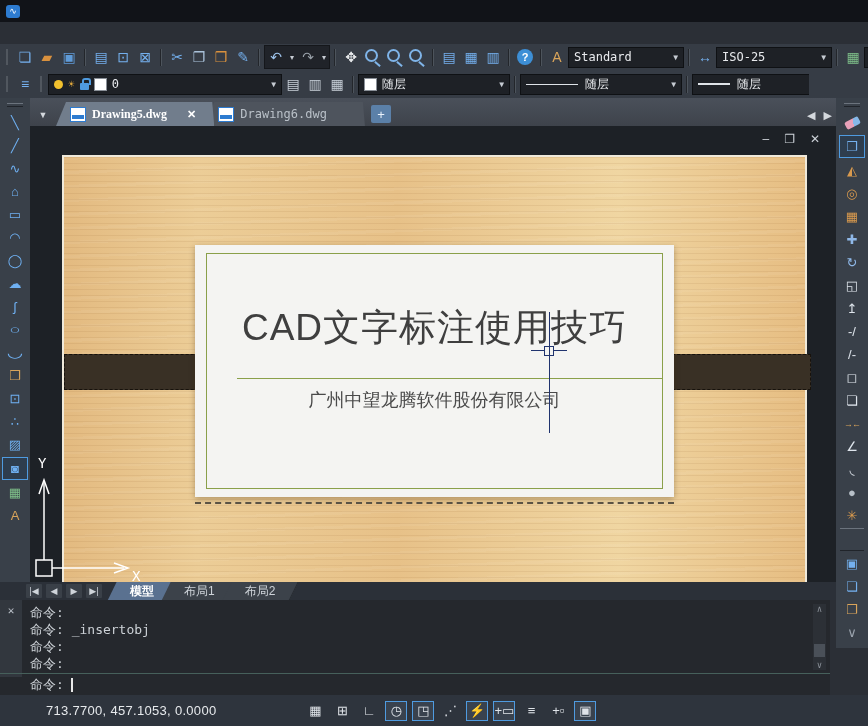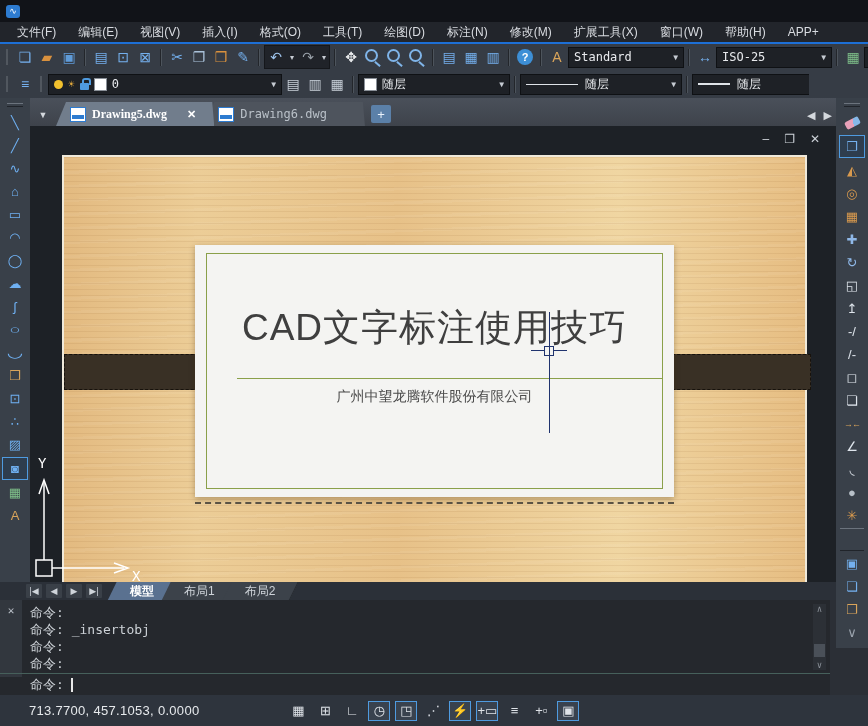--- a/index.html
+++ b/index.html
@@ -86,21 +86,21 @@
                repeating-linear-gradient(178deg,rgba(255,255,255,.05) 0 3px,transparent 3px 14px);}
   .wood::after{content:"";position:absolute;left:0;right:0;bottom:0;border-top:1px dashed #3a332a;}
   .ribbon{position:absolute;top:197px;height:34px;background:#393025;border:1px dashed #17120c;}
   .ribbon.rl{left:0;width:148px;} .ribbon.rr{left:593px;width:152px;}
   .card{position:absolute;left:131px;top:88px;width:479px;height:252px;background:#f4f4f2;
     box-shadow:0 2px 6px rgba(60,40,10,.35);text-decoration:underline;}
   .card::before{content:"";position:absolute;inset:8px 11px;border:1px solid #8aa04a;}
   .card-title{position:absolute;left:0;right:0;top:58px;text-align:center;font-size:37px;
     color:#3f3f3f;letter-spacing:1px;white-space:nowrap;}
   .card-rule{position:absolute;left:42px;right:12px;top:133px;height:1px;background:#8aa04a;}
-  .card-sub{position:absolute;left:0;right:0;top:143px;text-align:center;font-size:14px;color:#4a4a4a;}
+  .card-sub{position:absolute;left:0;right:0;top:143px;text-align:center;font-size:18px;color:#4a4a4a;}
   .ants-line{position:absolute;left:131px;top:345px;width:479px;border-top:2px dashed #5b5344;}
   .xh-v{position:absolute;left:519px;top:186px;width:1px;height:121px;background:#20336e;}
   .xh-h1{position:absolute;left:501px;top:224px;width:13px;height:1px;background:#20336e;}
   .xh-h2{position:absolute;left:524px;top:224px;width:13px;height:1px;background:#20336e;}
   .pick{position:absolute;left:514px;top:220px;width:8px;height:8px;border:1px solid #20336e;}
   .ucs{position:absolute;left:0;top:316px;pointer-events:none;}
   
   .laytabs{position:absolute;left:0;right:32px;top:582px;height:18px;background:#2b3038;
     display:flex;align-items:center;font-size:12px;}
   .nav{display:flex;gap:4px;margin:0 10px 0 26px;}
@@ -121,50 +121,35 @@
   .cmdprompt{position:absolute;left:30px;top:76px;display:flex;align-items:center;gap:7px;}
   .caret{width:2px;height:14px;background:#e8e8e8;animation:blink 1s steps(1) infinite;}
   @keyframes blink{50%{opacity:0;}}
   .sb{position:absolute;right:4px;top:4px;width:13px;height:66px;background:#2c3036;color:#8a9098;
     font-size:9px;text-align:center;}
   .sbthumb{position:absolute;left:1px;right:1px;top:40px;height:13px;background:#4a5058;}
   .sbdown{position:absolute;bottom:0;left:0;right:0;}
   
   .status{position:absolute;left:0;top:695px;width:868px;height:31px;background:#2e343d;
     display:flex;align-items:center;color:#e6e9ec;font-size:13px;}
-  .coords{padding-left:29px;letter-spacing:.3px;text-align:right;}
+  .coords{padding-left:46px;letter-spacing:.3px;text-align:right;}
   .st-icons{display:flex;gap:5px;margin-left:88px;}
   .sti{width:22px;height:20px;display:flex;align-items:center;justify-content:center;
     font-size:13px;color:#dfe3e8;box-sizing:border-box;}
   .sti.active{border:1px solid #4f9be0;background:#39424e;}
 </style>
 </head>
 <body>
 
 <div id="app">
 
   <div class="titlebar">
     <span class="applogo">∿</span>
   </div>
 
-  <div class="menubar">
-      <span class="menu-item">文件(F)</span>
-      <span class="menu-item">编辑(E)</span>
-      <span class="menu-item">视图(V)</span>
-      <span class="menu-item">插入(I)</span>
-      <span class="menu-item">格式(O)</span>
-      <span class="menu-item">工具(T)</span>
-      <span class="menu-item">绘图(D)</span>
-      <span class="menu-item">标注(N)</span>
-      <span class="menu-item">修改(M)</span>
-      <span class="menu-item">扩展工具(X)</span>
-      <span class="menu-item">窗口(W)</span>
-      <span class="menu-item">帮助(H)</span>
-      <span class="menu-item">APP+</span>
-    </div>
 
   <div class="toolbar tb1">
     <div class="tb-icons">
         <span class="tbi g"></span>
         <span class="tbi" style="color: rgb(116, 176, 238);">❏</span>
         <span class="tbi" style="color: rgb(217, 145, 62);">▰</span>
         <span class="tbi" style="color: rgb(95, 155, 216);">▣</span>
         <span class="tbi tsep"></span>
         <span class="tbi" style="color: rgb(116, 176, 238);">▤</span>
         <span class="tbi" style="color: rgb(116, 176, 238);">⊡</span>

